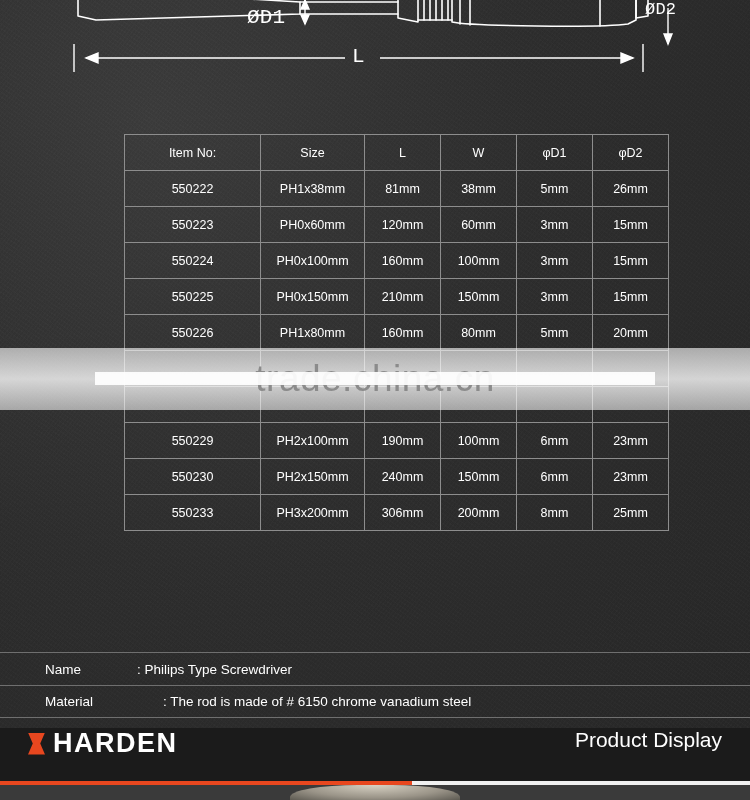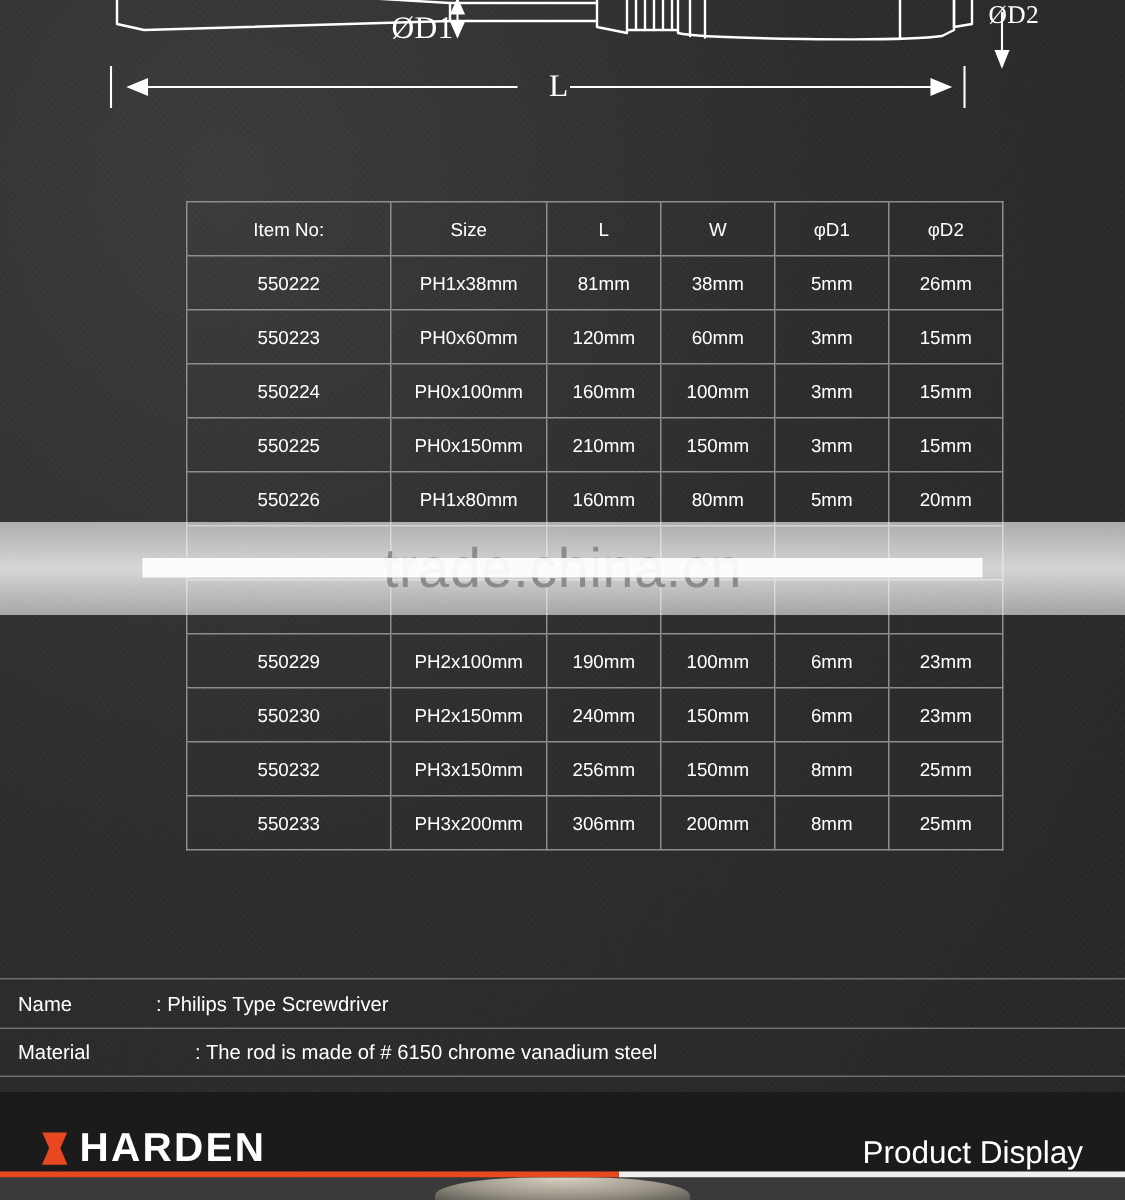--- a/index.html
+++ b/index.html
@@ -38,23 +38,22 @@
     position: absolute;
     left: 0;
     top: 0;
     width: 750px;
     height: 112px;
   }
   .dim-label {
     position: absolute;
     color: #ffffff;
     font-size: 19px;
-    font-family: Liberation Serif, serif;
+    font-family: Liberation Mono, monospace;
     letter-spacing: 0.2px;
-    margin-left: 14px;
   }
   .lbl-d1 { left: 247px; top: 6px; font-size: 21px; }
   .lbl-d2 { left: 645px; top: 0px; font-size: 17px; }
   .lbl-L  { left: 352px; top: 45px; font-size: 21px; }
 
   
   .table-wrap {
     position: absolute;
     left: 124px;
     top: 134px;
@@ -119,21 +118,21 @@
     position: absolute;
     left: 0;
     top: 652px;
     width: 750px;
   }
   .info-row {
     display: flex;
     align-items: center;
     height: 33px;
     border-top: 1px solid #6f6f6f;
-    padding-left: 12px;
+    padding-left: 45px;
     box-sizing: border-box;
   }
   .info-row.last {
     border-bottom: 1px solid #6f6f6f;
     gap: 26px;
   }
   .info-key {
     color: #ffffff;
     font-size: 13.5px;
     width: 92px;
@@ -146,21 +145,21 @@
 
   
   .footer {
     position: absolute;
     left: 0;
     top: 728px;
     width: 750px;
     height: 53px;
     background: #1b1b1b;
     display: flex;
-    align-items: flex-end;
+    align-items: flex-start;
     justify-content: space-between;
     padding: 0 28px;
     box-sizing: border-box;
   }
   .brand {
     color: #ffffff;
     font-size: 27px;
     font-weight: bold;
     letter-spacing: 1.5px;
     display: flex;
@@ -340,28 +339,20 @@
         </tr>
         <tr>
           <td>550230</td>
           <td>PH2x150mm</td>
           <td>240mm</td>
           <td>150mm</td>
           <td>6mm</td>
           <td>23mm</td>
         </tr>
         <tr>
-          <td>550232</td>
-          <td>PH3x150mm</td>
-          <td>256mm</td>
-          <td>150mm</td>
-          <td>8mm</td>
-          <td>25mm</td>
-        </tr>
-        <tr>
           <td>550233</td>
           <td>PH3x200mm</td>
           <td>306mm</td>
           <td>200mm</td>
           <td>8mm</td>
           <td>25mm</td>
         </tr>
       </tbody>
     </table>
   </div>

